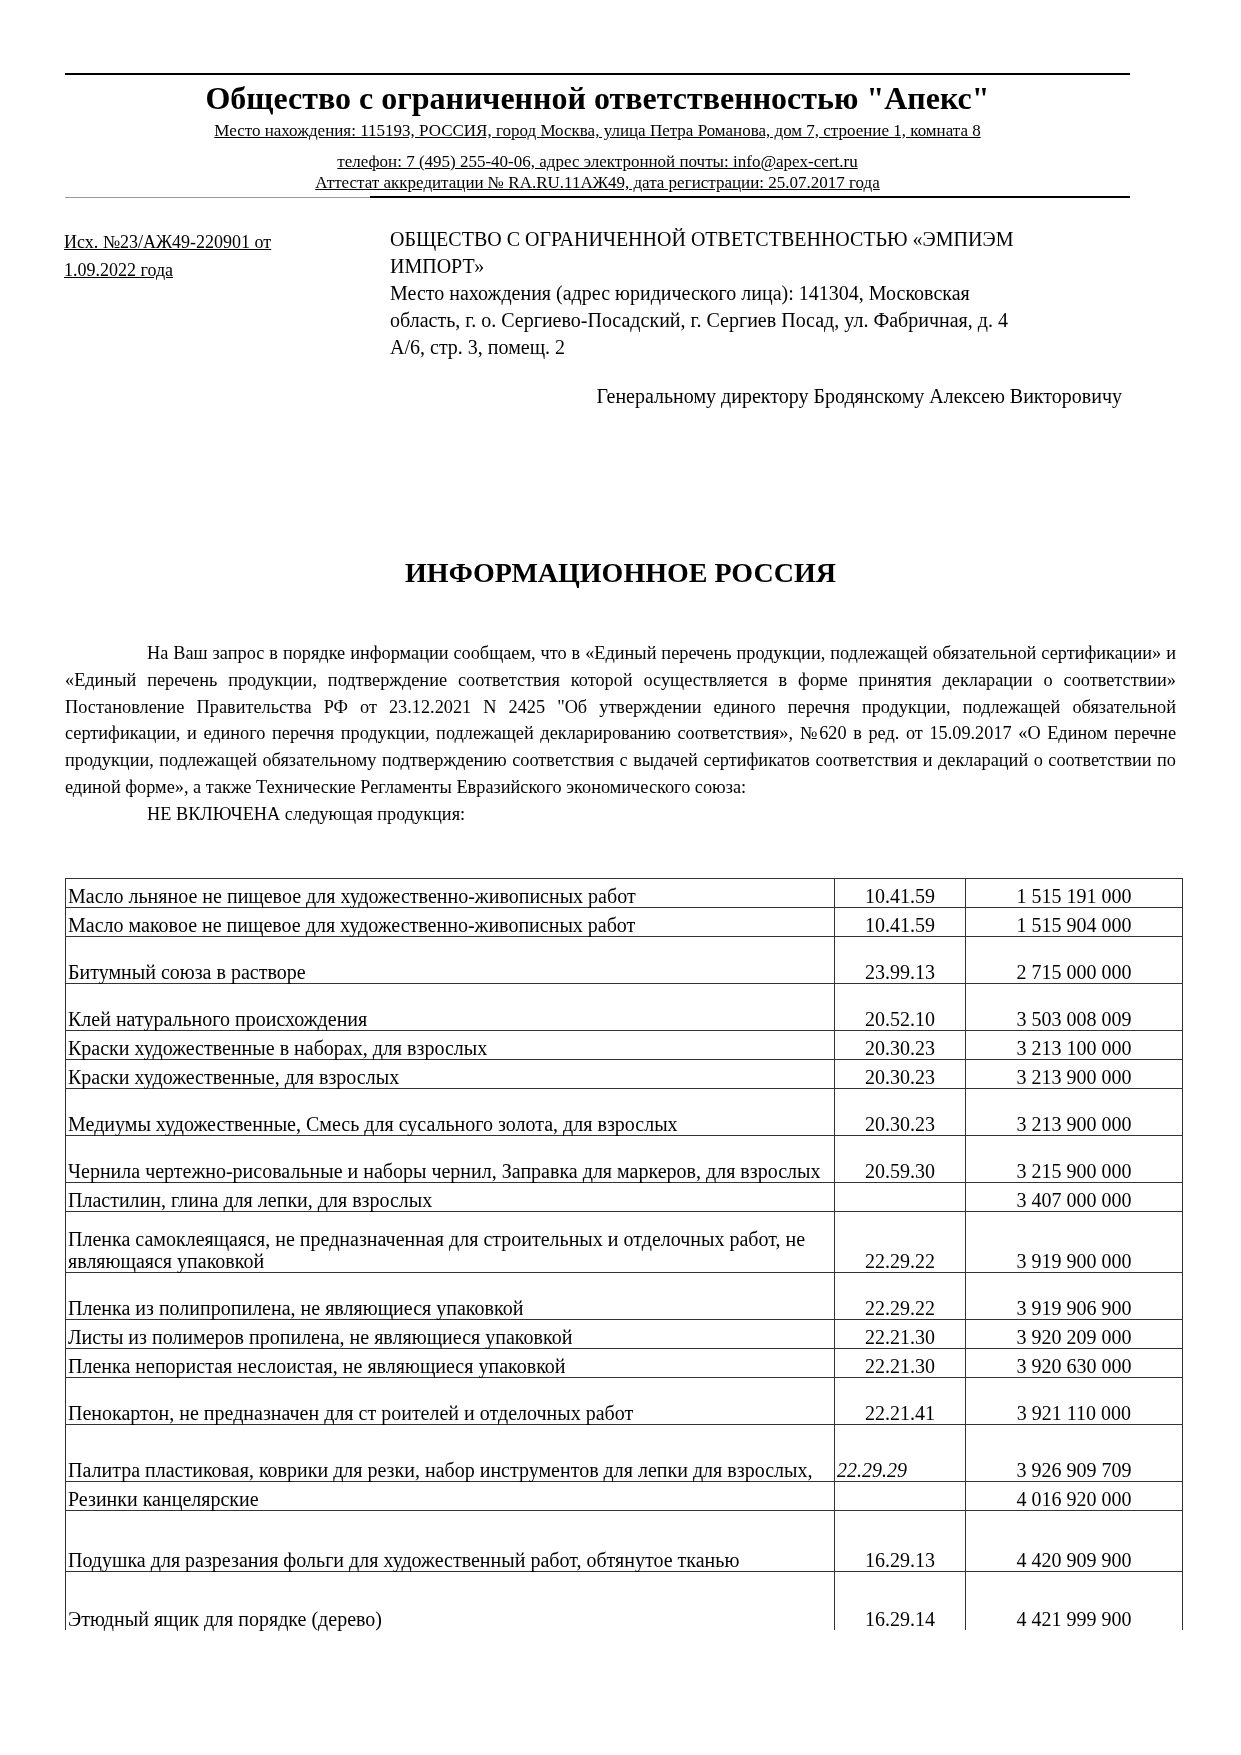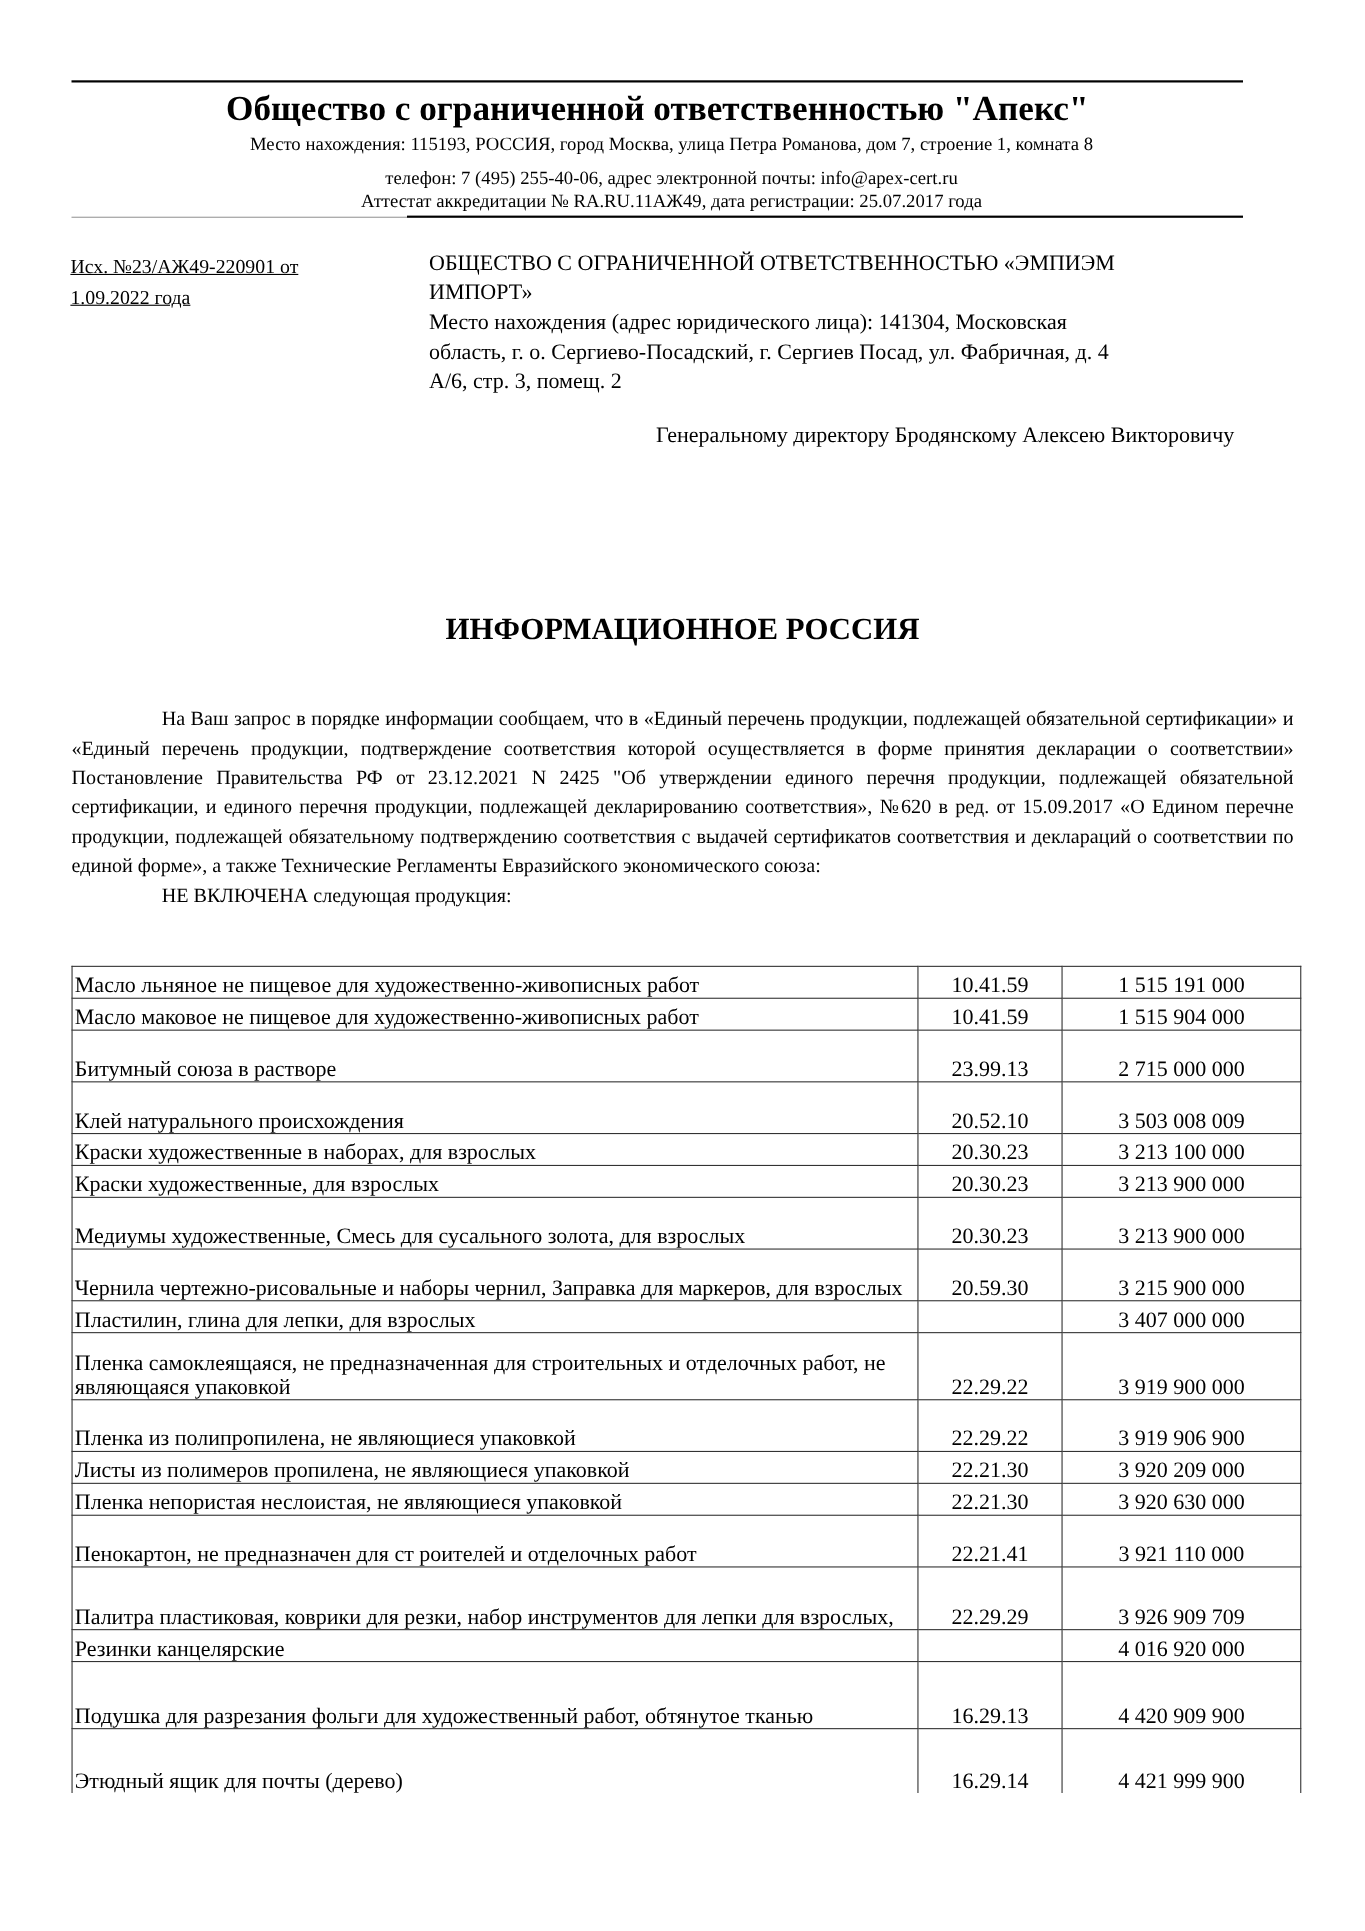--- a/index.html
+++ b/index.html
@@ -3,38 +3,38 @@
 <meta charset="utf-8">
 <style>
   html, body { margin: 0; padding: 0; background: #ffffff; }
   body { width: 1241px; height: 1755px; position: relative; overflow: hidden;
          font-family: "Liberation Serif", "DejaVu Serif", serif; color: #000; }
   .abs { position: absolute; }
   .rule-top { left: 65px; top: 73px; width: 1065px; height: 2px; background: #000; }
   .rule-bot-thin { left: 65px; top: 197px; width: 305px; height: 1px; background: #999; }
   .rule-bot-thick { left: 370px; top: 196px; width: 760px; height: 2px; background: #000; }
   .org-title { left: 65px; width: 1065px; top: 78px; text-align: center; font-weight: bold; font-size: 32px; line-height: 40px; }
-  .org-line { left: 78px; width: 1065px; text-align: center; font-size: 17px; line-height: 22px; }
+  .org-line { left: 65px; width: 1065px; text-align: center; font-size: 17px; line-height: 22px; text-decoration: underline; }
   .outref { left: 64px; top: 228px; width: 300px; font-size: 18px; line-height: 28px; text-decoration: underline; }
   .recipient { left: 390px; top: 226px; width: 740px; text-align: left; font-size: 20px; line-height: 27px; }
   .recipient div { margin: 0; }
   .addressee { left: 390px; top: 383px; width: 732px; text-align: right; font-size: 20px; line-height: 27px; }
   .doc-title { left: 65px; width: 1111px; top: 555px; text-align: center; font-weight: bold; font-size: 28px; line-height: 36px; }
   .body-text { left: 65px; top: 640px; width: 1111px; font-size: 18.3px; line-height: 26.8px; text-align: justify; }
   .body-text p { margin: 0; text-indent: 82px; }
   table.products { position: absolute; left: 65px; top: 878px; width: 1113px; border-collapse: collapse;
                    font-size: 20px; table-layout: fixed; }
   table.products td { border: 1px solid #333; padding: 0 2px 0 2px; vertical-align: bottom; line-height: 22px; }
   table.products td.c1 { width: 764px; text-align: left; }
   table.products td.c2 { width: 126px; text-align: center; }
   table.products td.c3 { width: 212px; text-align: center; }
   table.products tr.hdr td { height: 34px; }
   table.products tr.hdr td.c3 { vertical-align: top; text-align: left; }
   table.products tr.last td { border-bottom: none; }
-  table.products td.right-align { text-align: center; }
+  table.products td.right-align { text-align: left; font-style: italic; }
 </style>
 </head>
 <body>
 
 <div class="abs rule-top"></div>
 <div class="abs org-title">Общество с ограниченной ответственностью "Апекс"</div>
 <div class="abs org-line" style="top:120px;">Место нахождения: 115193, РОССИЯ, город Москва, улица Петра Романова, дом 7, строение 1, комната 8</div>
 <div class="abs org-line" style="top:151px;">телефон: 7 (495) 255-40-06, адрес электронной почты: info@apex-cert.ru</div>
 <div class="abs org-line" style="top:172px;">Аттестат аккредитации № RA.RU.11АЖ49, дата регистрации: 25.07.2017 года</div>
 <div class="abs rule-bot-thin"></div>
@@ -142,18 +142,18 @@
         <td class="c1" style="height: 28px;">Резинки канцелярские</td>
         <td class="c2" style="height: 28px;"></td>
         <td class="c3" style="height: 28px;">4 016 920 000</td>
       </tr>
       <tr>
         <td class="c1" style="height: 60px;">Подушка для разрезания фольги для художественный работ, обтянутое тканью</td>
         <td class="c2" style="height: 60px;">16.29.13</td>
         <td class="c3" style="height: 60px;">4 420 909 900</td>
       </tr>
       <tr class="last">
-        <td class="c1" style="height: 58px;">Этюдный ящик для почты (дерево)</td>
+        <td class="c1" style="height: 58px;">Этюдный ящик для порядке (дерево)</td>
         <td class="c2" style="height: 58px;">16.29.14</td>
         <td class="c3" style="height: 58px;">4 421 999 900</td>
       </tr>
     </tbody>
 </table>
 
 </body></html>

